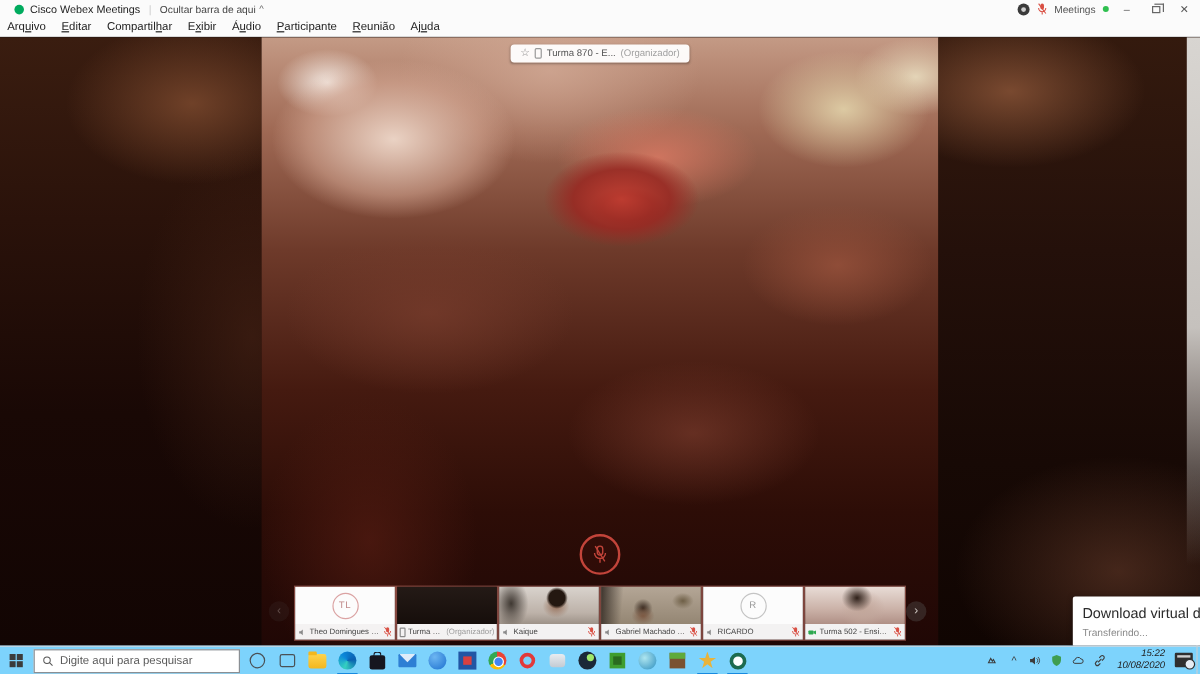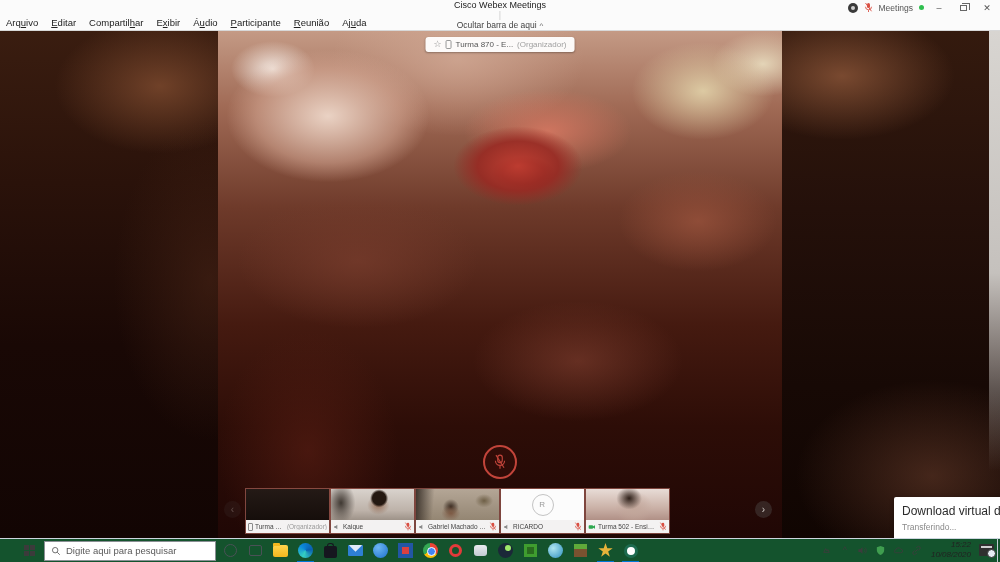--- a/index.html
+++ b/index.html
@@ -1,20 +1,20 @@
 <!DOCTYPE html>
 <html><head>
 <meta charset="utf-8">
 <style>
   * { margin:0; padding:0; box-sizing:border-box; font-family:"Liberation Sans", sans-serif; }
   html,body { width:1000px; height:562px; overflow:hidden; background:#000; }
   .window { width:1000px; height:562px; position:relative; }
 
   
-  .titlebar { height:15px; background:#fbfbfb; display:flex; align-items:center; padding:0 12px; font-size:9px; color:#333; position:relative;flex-direction:column; }
+  .titlebar { height:15px; background:#fbfbfb; display:flex; align-items:center; padding:0 12px; font-size:9px; color:#333; position:relative; }
   .webex-dot { width:8px; height:8px; border-radius:50%; background:#00ab5e; margin-right:5px; }
   .tb-title { font-size:9px; color:#222; }
   .tb-sep { color:#ccc; margin:0 7px; font-size:9px; }
   .hide-menu { color:#444; font-size:8.5px; cursor:default; display:flex; align-items:center; gap:3px; }
   .hide-menu .chev { font-size:8px; color:#666; }
   .tb-right { position:absolute; right:4px; top:0; height:15px; display:flex; align-items:center; gap:6px; }
   .dark-circle { width:10px; height:10px; border-radius:50%; background:#3a3a3a; position:relative; }
   .dark-circle::after { content:""; position:absolute; left:3px; top:3px; width:4px; height:4px; border-radius:50%; background:#cfcfcf; }
   .mini-mic { width:9px; height:11px; }
   .conn { font-size:8.5px; color:#555; }
@@ -102,21 +102,21 @@
   .strip-arrow { position:absolute; width:17px; height:17px; border-radius:50%; background:rgba(70,60,58,.55); color:#cfc8c4; display:flex; align-items:center; justify-content:center; font-size:10px; line-height:1; }
   .arrow-right { left:755px; top:470px; }
   .arrow-left { left:224px; top:470px; opacity:.35; }
 
   
   .toast { position:absolute; right:0; top:466px; width:106px; height:44px; background:#fff; border-radius:2px 0 0 2px; box-shadow:0 1px 4px rgba(0,0,0,.35); padding:7px 0 0 8px; overflow:hidden; z-index:5; }
   .toast-title { font-size:12px; color:#2b2b2b; white-space:nowrap; }
   .toast-sub { font-size:8.5px; color:#8a8a8a; margin-top:4px; }
 
   
-  .taskbar { position:absolute; left:0; top:538px; width:1000px; height:24px; background:#14532d; border-top:1px solid #cdd6df; display:flex; align-items:center;padding-left:16px; }
+  .taskbar { position:absolute; left:0; top:538px; width:1000px; height:24px; background:#7dd3fc; border-top:1px solid #cdd6df; display:flex; align-items:center; }
   .start-btn { width:28px; height:24px; display:flex; align-items:center; justify-content:center; }
   .win-logo { width:12px; height:12px; display:grid; grid-template-columns:5px 5px; grid-template-rows:5px 5px; gap:1px; }
   .win-logo span { background:#3b3b3b; }
   .search-box { width:172px; height:20px; background:#fff; border:1px solid #8a8f94; display:flex; align-items:center; padding:0 6px; gap:5px; }
   .search-box svg { width:10px; height:10px; flex:0 0 auto; }
   .search-box input { border:none; outline:none; width:100%; font-size:9.5px; color:#444; background:transparent; }
   .search-box input::placeholder { color:#5a5a5a; }
   .tb-icons { display:flex; align-items:center; height:24px; margin-left:2px; }
   .tbi { width:25px; height:24px; display:flex; align-items:center; justify-content:center; position:relative; }
   .tbi.active::after { content:""; position:absolute; left:4px; right:4px; bottom:0; height:2px; background:#0078d7; }
@@ -222,20 +222,37 @@
 
     <div class="strip-arrow arrow-left">
         <span>‹</span>
       </div>
     <div class="strip-arrow arrow-right">
         <span>›</span>
       </div>
 
     <div class="filmstrip">
 
+      <div class="thumb t1">
+        <div class="thumb-body">
+          <span class="initials-circle">TL</span>
+        </div>
+        <div class="thumb-label">
+          <svg class="lbl-ico" viewBox="0 0 24 24">
+              <path d="M4 9v6h4l5 4V5L8 9z" fill="#8a8a8a"></path>
+            </svg>
+          <span class="nm">Theo Domingues Leal (Eu)</span>
+          <svg class="mic-red" viewBox="0 0 24 28">
+              <rect x="8" y="2" width="8" height="13" rx="4" fill="#d94f43"></rect>
+              <path d="M4 12a8 8 0 0 0 16 0" fill="none" stroke="#d94f43" stroke-width="2.4"></path>
+              <line x1="12" y1="21" x2="12" y2="26" stroke="#d94f43" stroke-width="2.4"></line>
+              <line x1="4" y1="2" x2="20" y2="24" stroke="#d94f43" stroke-width="2.4"></line>
+            </svg>
+        </div>
+      </div>
 
       <div class="thumb t2">
         <div class="thumb-body"></div>
         <div class="thumb-label">
           <span class="lbl-phone"></span>
           <span class="nm">Turma 502 - Ensi...</span>
           <span class="rl">(Organizador)</span>
         </div>
       </div>
 

